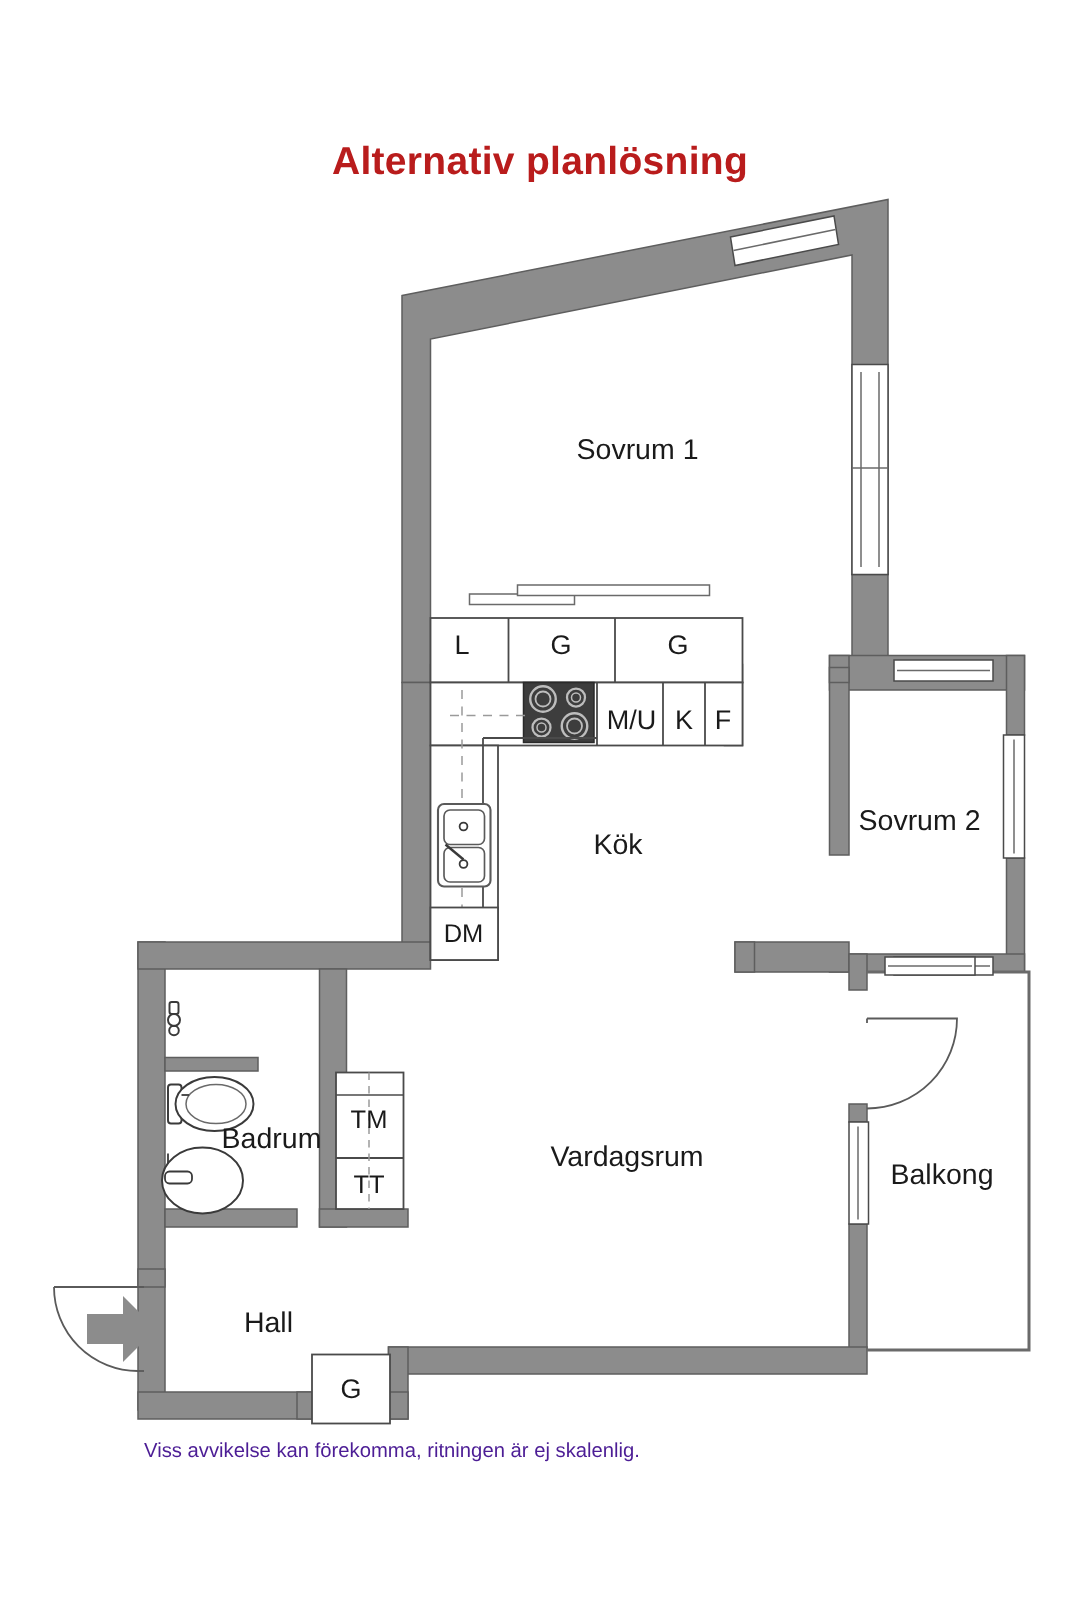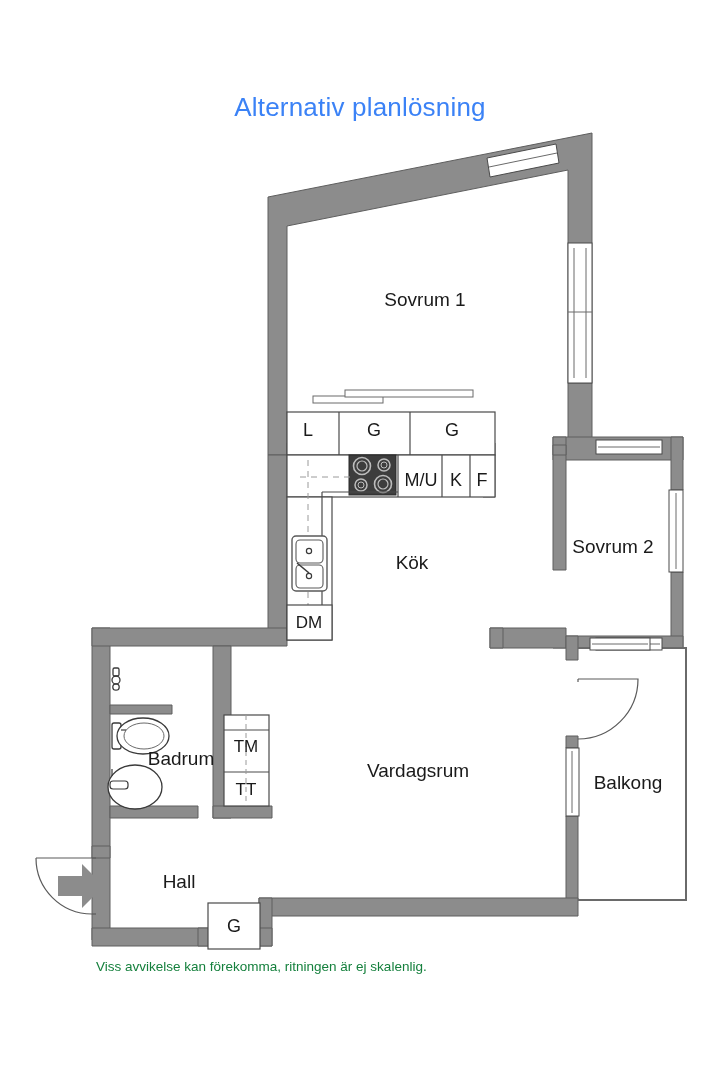--- a/index.html
+++ b/index.html
@@ -20,32 +20,32 @@
     width: 720px;
     height: 1080px;
   }
   .title {
     position: absolute;
     top: 92px;
     left: 0;
     width: 720px;
     text-align: center;
     font-size: 26px;
-    font-weight: 400;
+    font-weight: 700;
     letter-spacing: .2px;
-    color: #3b82f6;
+    color: #b91c1c;
   }
   .caption {
     position: absolute;
     top: 959px;
     left: 96px;
     width: 560px;
     text-align: left;
     font-size: 13.5px;
-    color: #15803d;
+    color: #4c1d95;
   }
   svg.floorplan {
     position: absolute;
     top: 0;
     left: 0;
     width: 720px;
     height: 1080px;
   }
   .room-label {
     font-family: "Liberation Sans", sans-serif;

